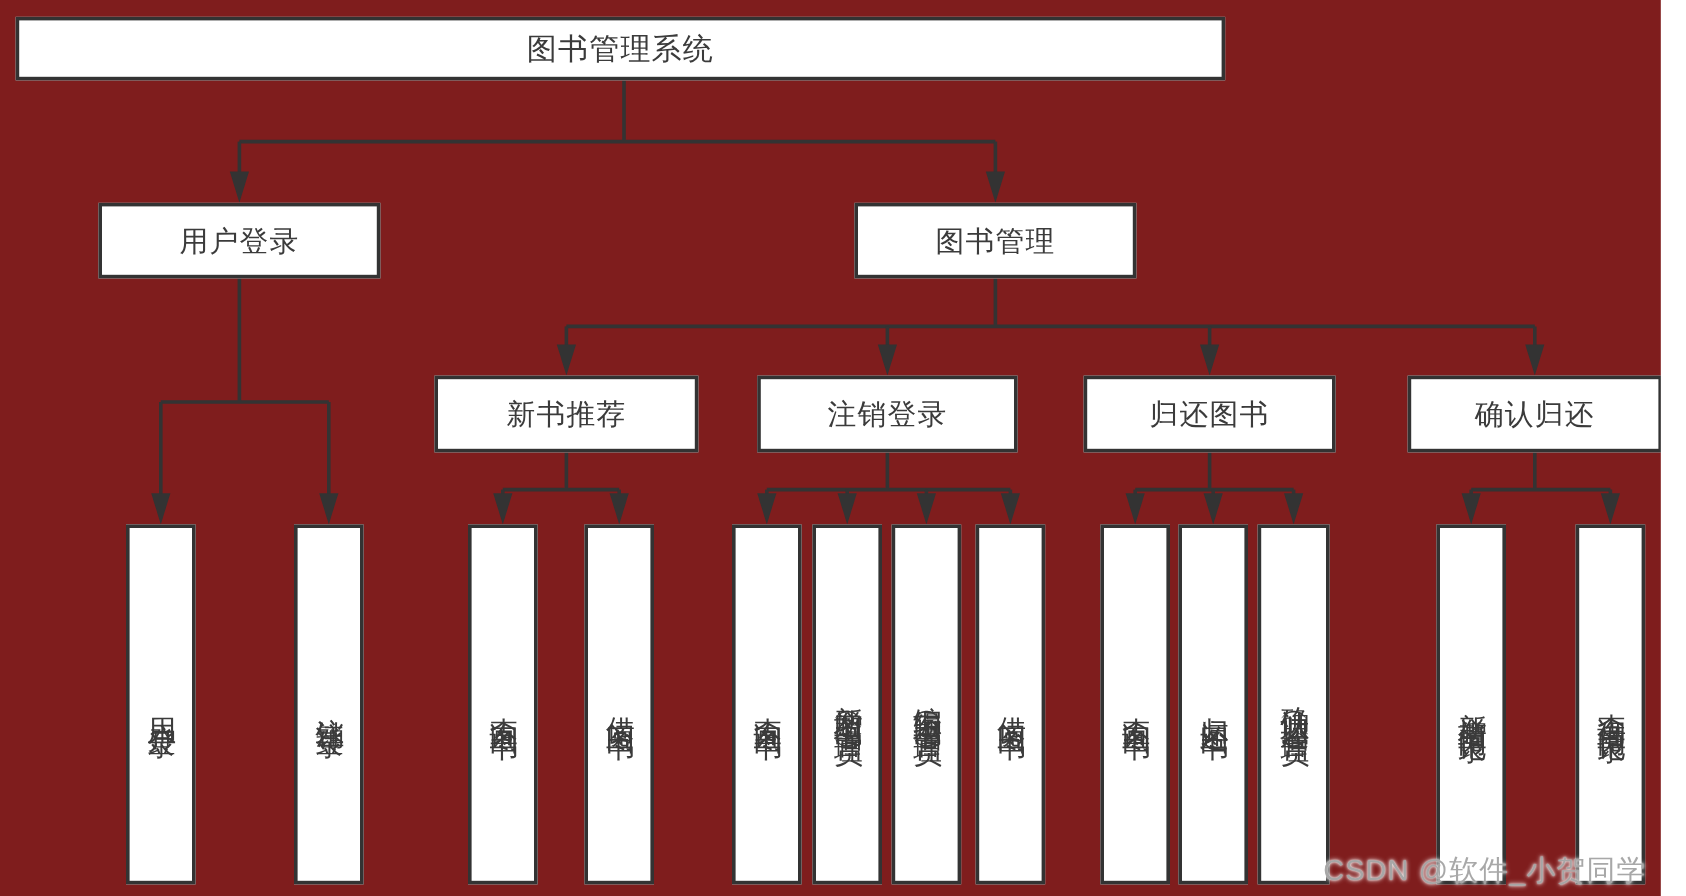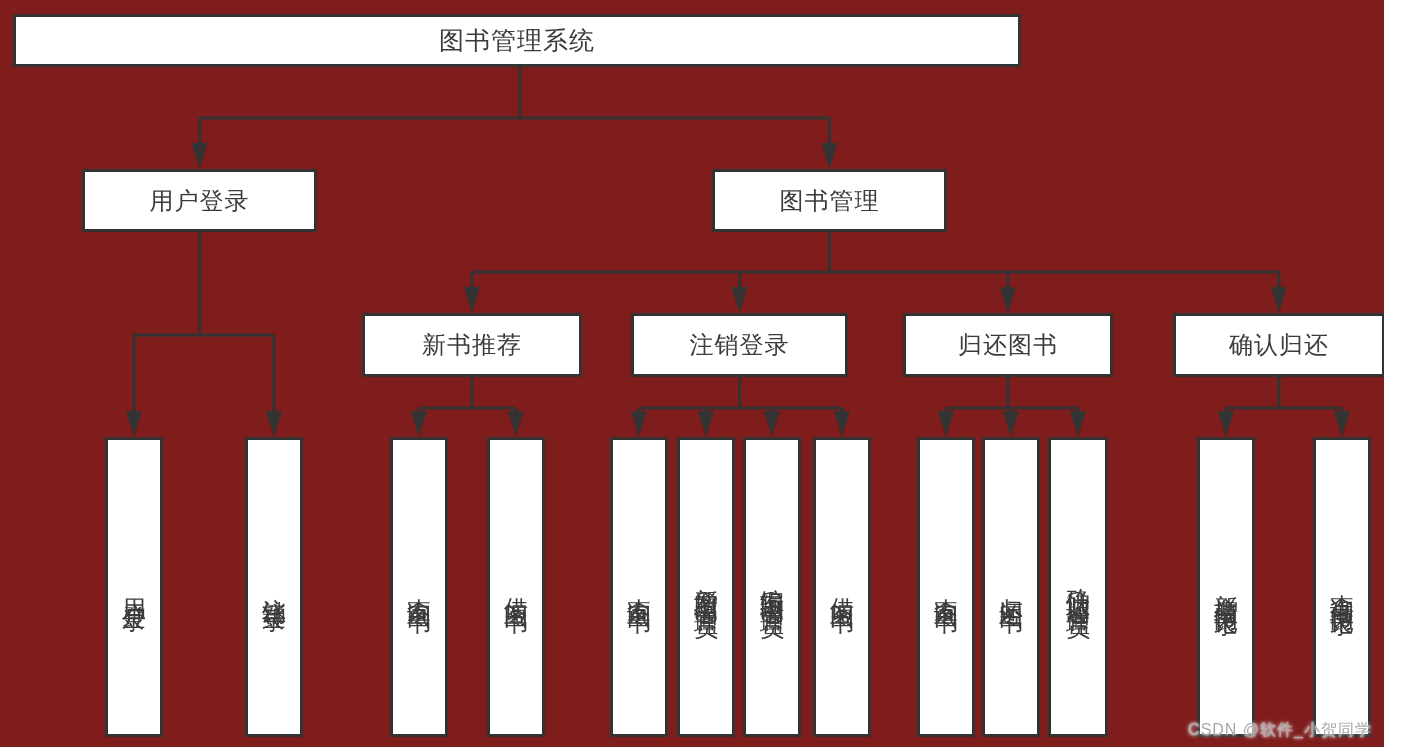--- a/index.html
+++ b/index.html
@@ -51,21 +51,21 @@
     text-orientation: mixed;
     font-size: 24px;
     letter-spacing: 4px;
     line-height: 1;
     max-height: 292px;
   }
   .watermark {
     position: absolute;
     right: 12px;
     bottom: 6px;
-    font-size: 16px;
+    font-size: 24px;
     letter-spacing: 1px;
     color: rgba(163,163,163,0.95);
     text-shadow: 0 0 4px #ffffff, 0 0 2px #ffffff;
     white-space: nowrap;
   }
   .wire {
     stroke: #333333;
     stroke-width: 3;
     fill: none;
   }

